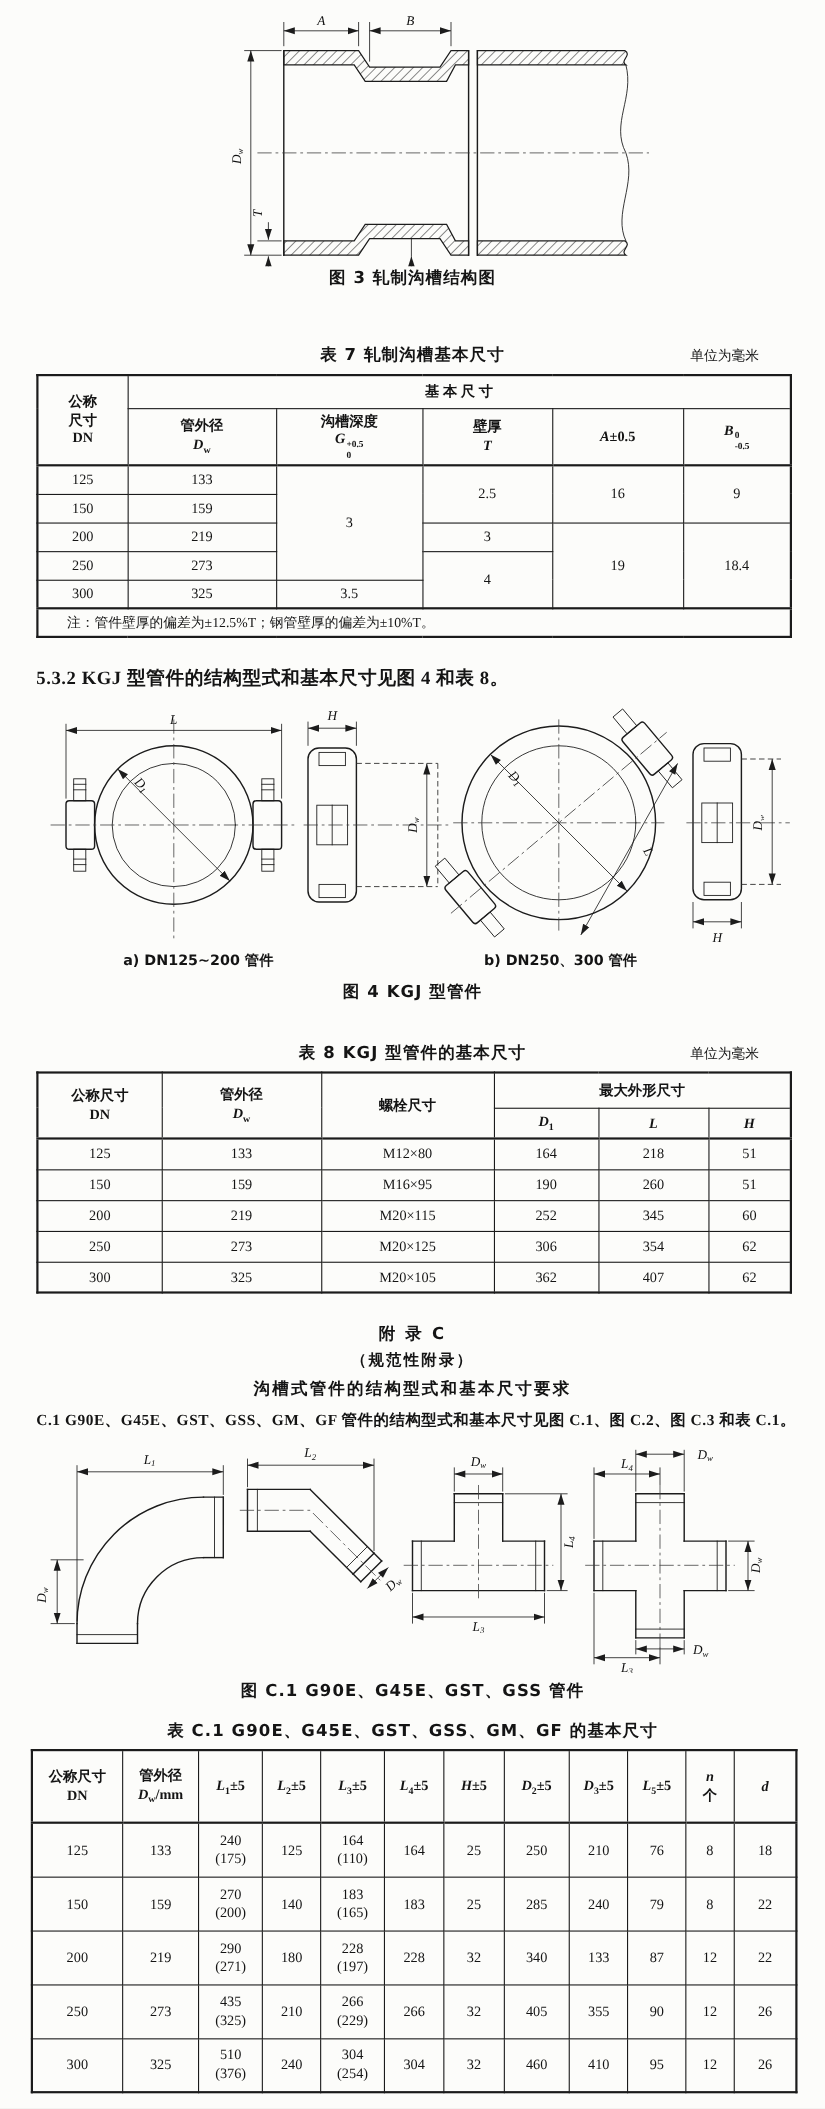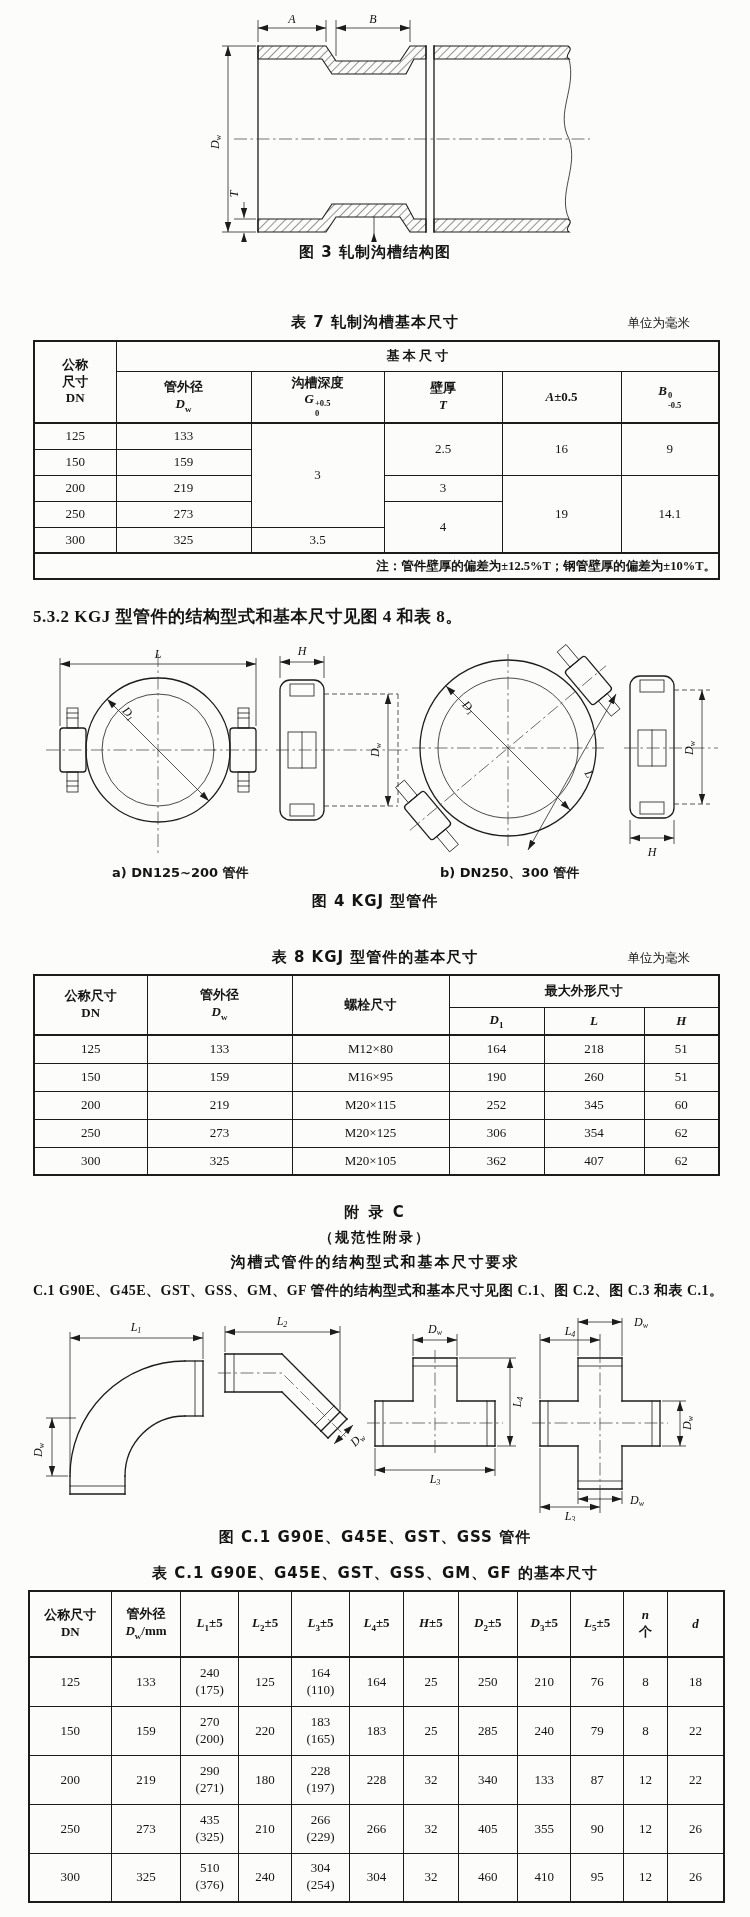--- a/index.html
+++ b/index.html
@@ -12,22 +12,22 @@
   .unit{position:absolute;right:60px;top:2px;font-size:12.5px;font-weight:normal;letter-spacing:0;}
   .para{font-size:17px;font-weight:bold;letter-spacing:.5px;}
   .appx{width:100%;text-align:center;font-family:"DejaVu Sans","Liberation Sans",sans-serif;
         font-weight:bold;font-size:15px;line-height:25px;letter-spacing:2px;}
   table.gbt{border-collapse:collapse;table-layout:fixed;background:#fcfcfa;}
   .gbt th,.gbt td{border:1px solid #1b1b1b;text-align:center;vertical-align:middle;
         font-size:13px;padding:0 2px;overflow:hidden;}
   .gbt{border:2px solid #1b1b1b;}
   .gbt th{font-weight:bold;font-size:13px;}
   .gbt thead tr:last-child th,.gbt thead th[rowspan]{border-bottom:2px solid #1b1b1b;margin-top:32px;}
-  .note-row td{border-top:2px solid #1b1b1b;text-align:right;padding-left:26px;
-        font-weight:bold;font-size:12.5px;}
+  .note-row td{border-top:2px solid #1b1b1b;text-align:left;padding-left:26px;
+        font-weight:normal;font-size:12.5px;}
   .tol{display:inline-flex;flex-direction:column;align-items:flex-start;font-size:8.5px;
         line-height:1.15;vertical-align:-3px;margin-left:1px;font-weight:bold;}
   sub{font-size:9px;}
   i{font-family:"Liberation Serif","DejaVu Serif",serif;}
   .two div{line-height:1.3;}
   svg .ln{stroke:#1c1c1c;stroke-width:1.3;fill:none;stroke-linecap:square;}
   svg .thin{stroke-width:.8;}
   svg .dim{stroke:#1c1c1c;stroke-width:.75;fill:none;}
   svg .cl{stroke:#3a3a3a;stroke-width:.7;fill:none;stroke-dasharray:13 3.5 2.5 3.5;}
   svg .dsh{stroke:#2c2c2c;stroke-width:.8;fill:none;stroke-dasharray:5 3;}
@@ -141,21 +141,21 @@
       </tr>
       <tr style="height:26px">
         <td>150</td>
           <td>159</td>
       </tr>
       <tr style="height:26px">
         <td>200</td>
           <td>219</td>
         <td>3</td>
         <td rowspan="3">19</td>
-        <td rowspan="3">14.1</td>
+        <td rowspan="3">18.4</td>
       </tr>
       <tr style="height:26px">
         <td>250</td>
           <td>273</td>
         <td rowspan="2">4</td>
       </tr>
       <tr style="height:26px">
         <td>300</td>
           <td>325</td>
         <td>3.5</td>
@@ -521,21 +521,21 @@
           <td>8</td>
           <td>18</td>
       </tr>
       <tr style="height:49px" class="two">
         <td>150</td>
           <td>159</td>
         <td>
             <div>270</div>
             <div>(200)</div>
           </td>
-        <td>220</td>
+        <td>140</td>
         <td>
             <div>183</div>
             <div>(165)</div>
           </td>
         <td>183</td>
           <td>25</td>
           <td>285</td>
           <td>240</td>
           <td>79</td>
           <td>8</td>

